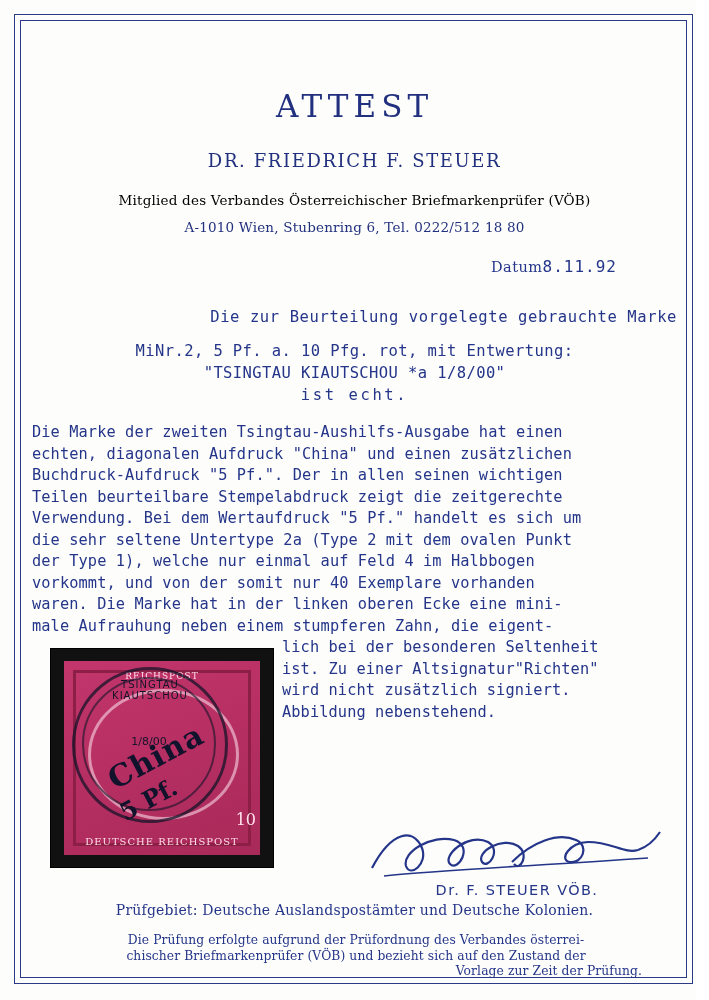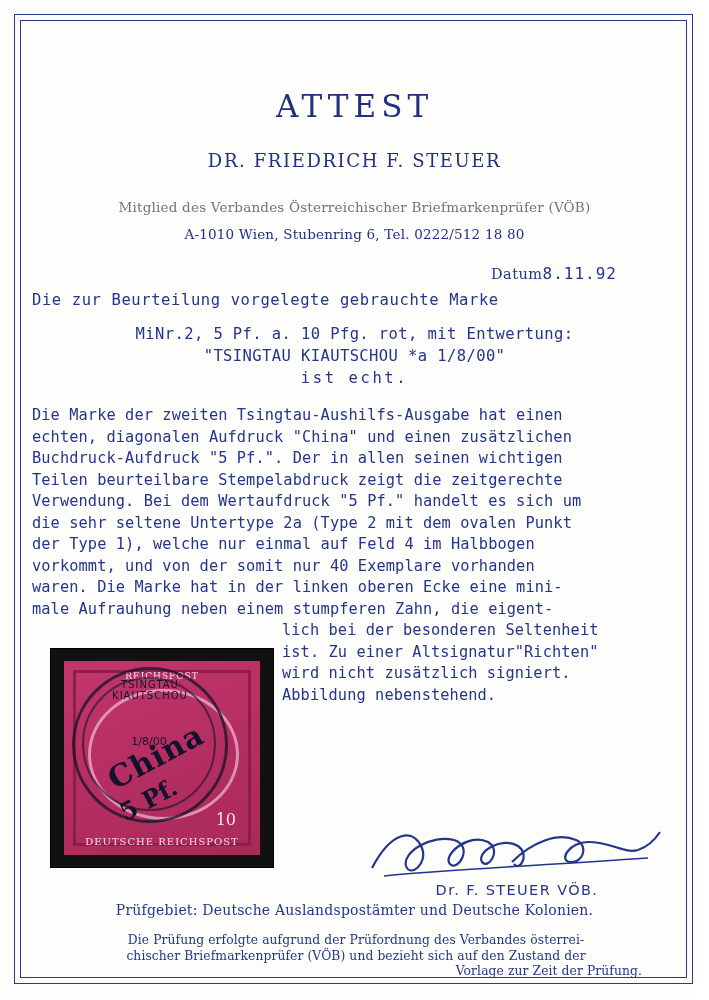--- a/index.html
+++ b/index.html
@@ -57,23 +57,23 @@
     font-family: "DejaVu Serif", serif;
     font-size: 18px;
     letter-spacing: 1.6px;
     margin-top: 26px;
     color: #22317f;
   }
   .member-line {
     text-align: center;
     font-family: "DejaVu Serif", serif;
     font-size: 13.5px;
-    margin-top: 28px;
+    margin-top: 21px;
     letter-spacing: 0.2px;
-    color: #737373;
+    color: #000000;
   }
   .address-line {
     text-align: center;
     font-family: "DejaVu Serif", serif;
     font-size: 13.5px;
     margin-top: 11px;
     letter-spacing: 0.2px;
     color: #22317f;
   }
   .date-line {
@@ -87,23 +87,23 @@
   .date-line .label {
     font-family: "DejaVu Serif", serif;
     font-size: 14.5px;
   }
   .date-line .value {
     font-family: "DejaVu Sans Mono", monospace;
     font-size: 16px;
     letter-spacing: 1px;
   }
   .intro {
-    text-align: left;
+    text-align: right;
     font-size: 15.5px;
-    margin-top: 8px;
+    margin-top: 32px;
     letter-spacing: 0.6px;
   }
   .country {
     text-align: center;
     font-size: 16px;
     margin-top: 17px;
     letter-spacing: 1.6px;
     text-decoration: underline;
   }
   .desc1 {
@@ -175,21 +175,21 @@
     position: absolute;
     bottom: 8px; left: 0; right: 0;
     text-align: center;
     font-size: 10px;
     color: #ffdde8;
     letter-spacing: 1px;
     font-family: "DejaVu Serif", serif;
   }
   .stamp-value {
     position: absolute;
-    bottom: 26px; right: 24px;
+    bottom: 26px; right: 4px;
     font-size: 16px;
     color: #ffe2ec;
     font-family: "DejaVu Serif", serif;
   }
   .ovpt-china {
     position: absolute;
     left: 40px; top: 78px;
     font-size: 30px;
     color: #11122b;
     font-family: "DejaVu Serif", serif;

